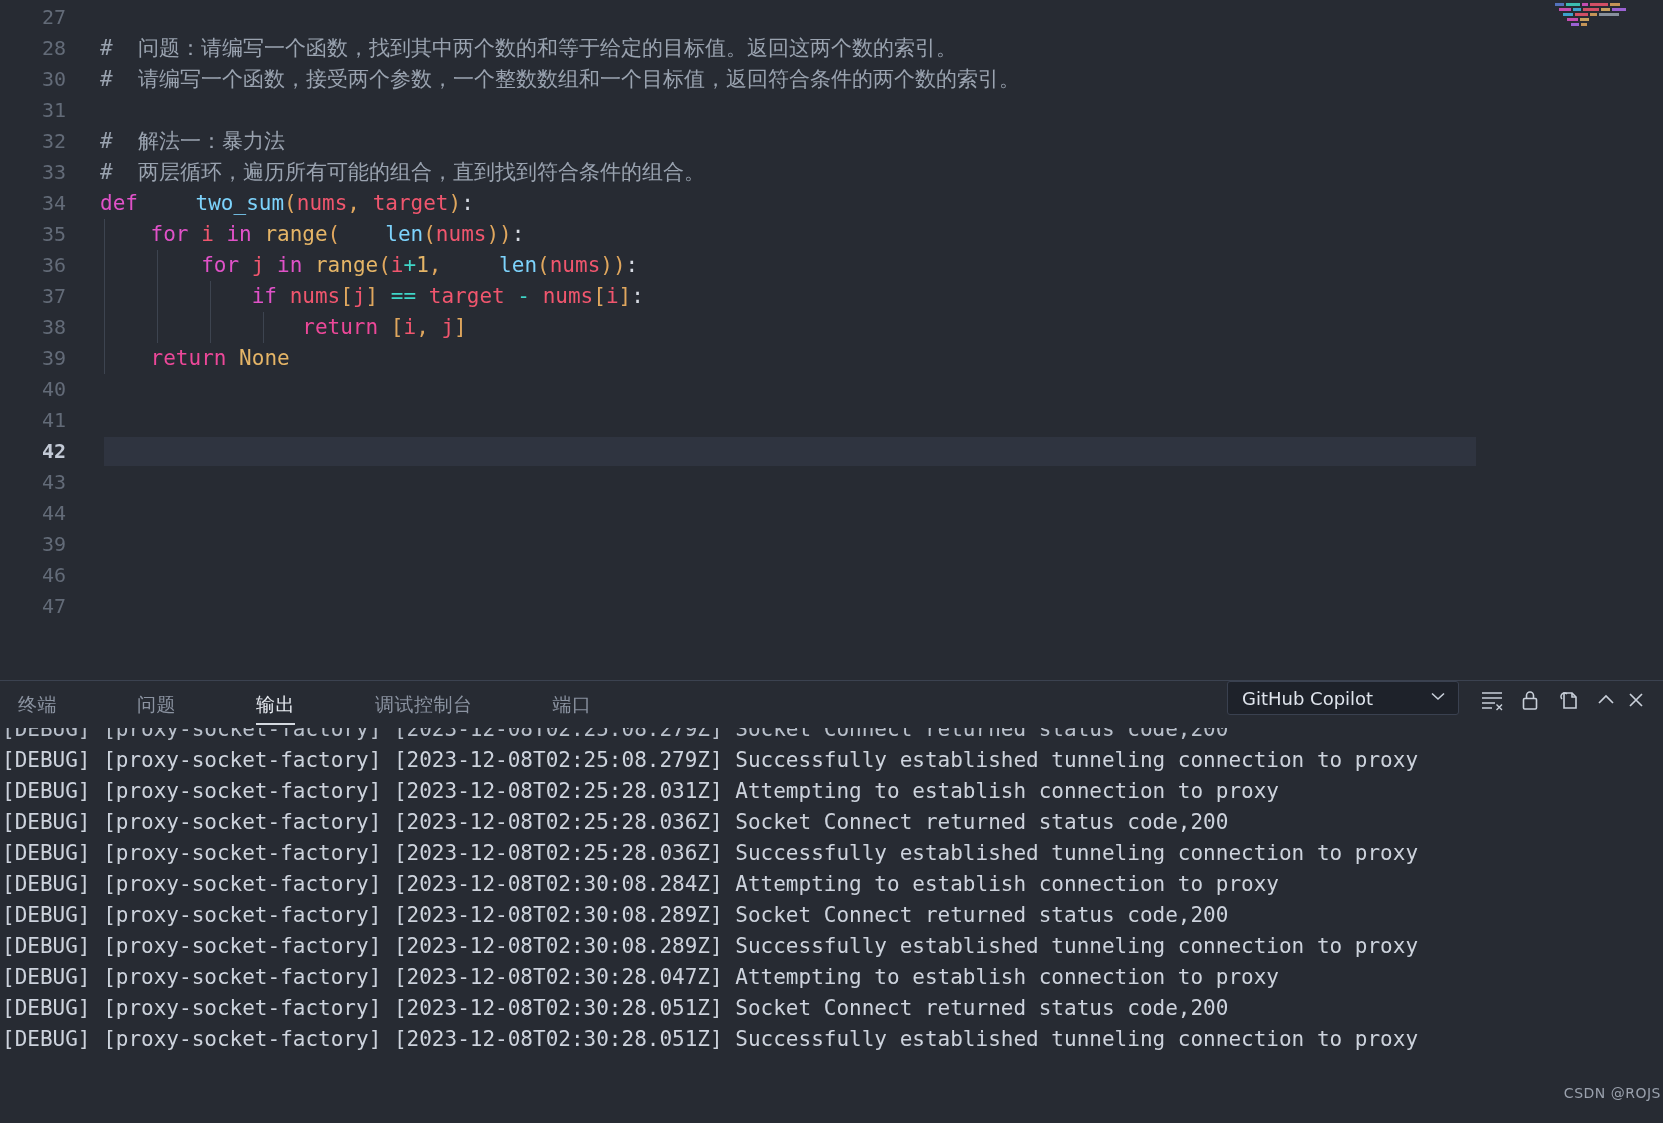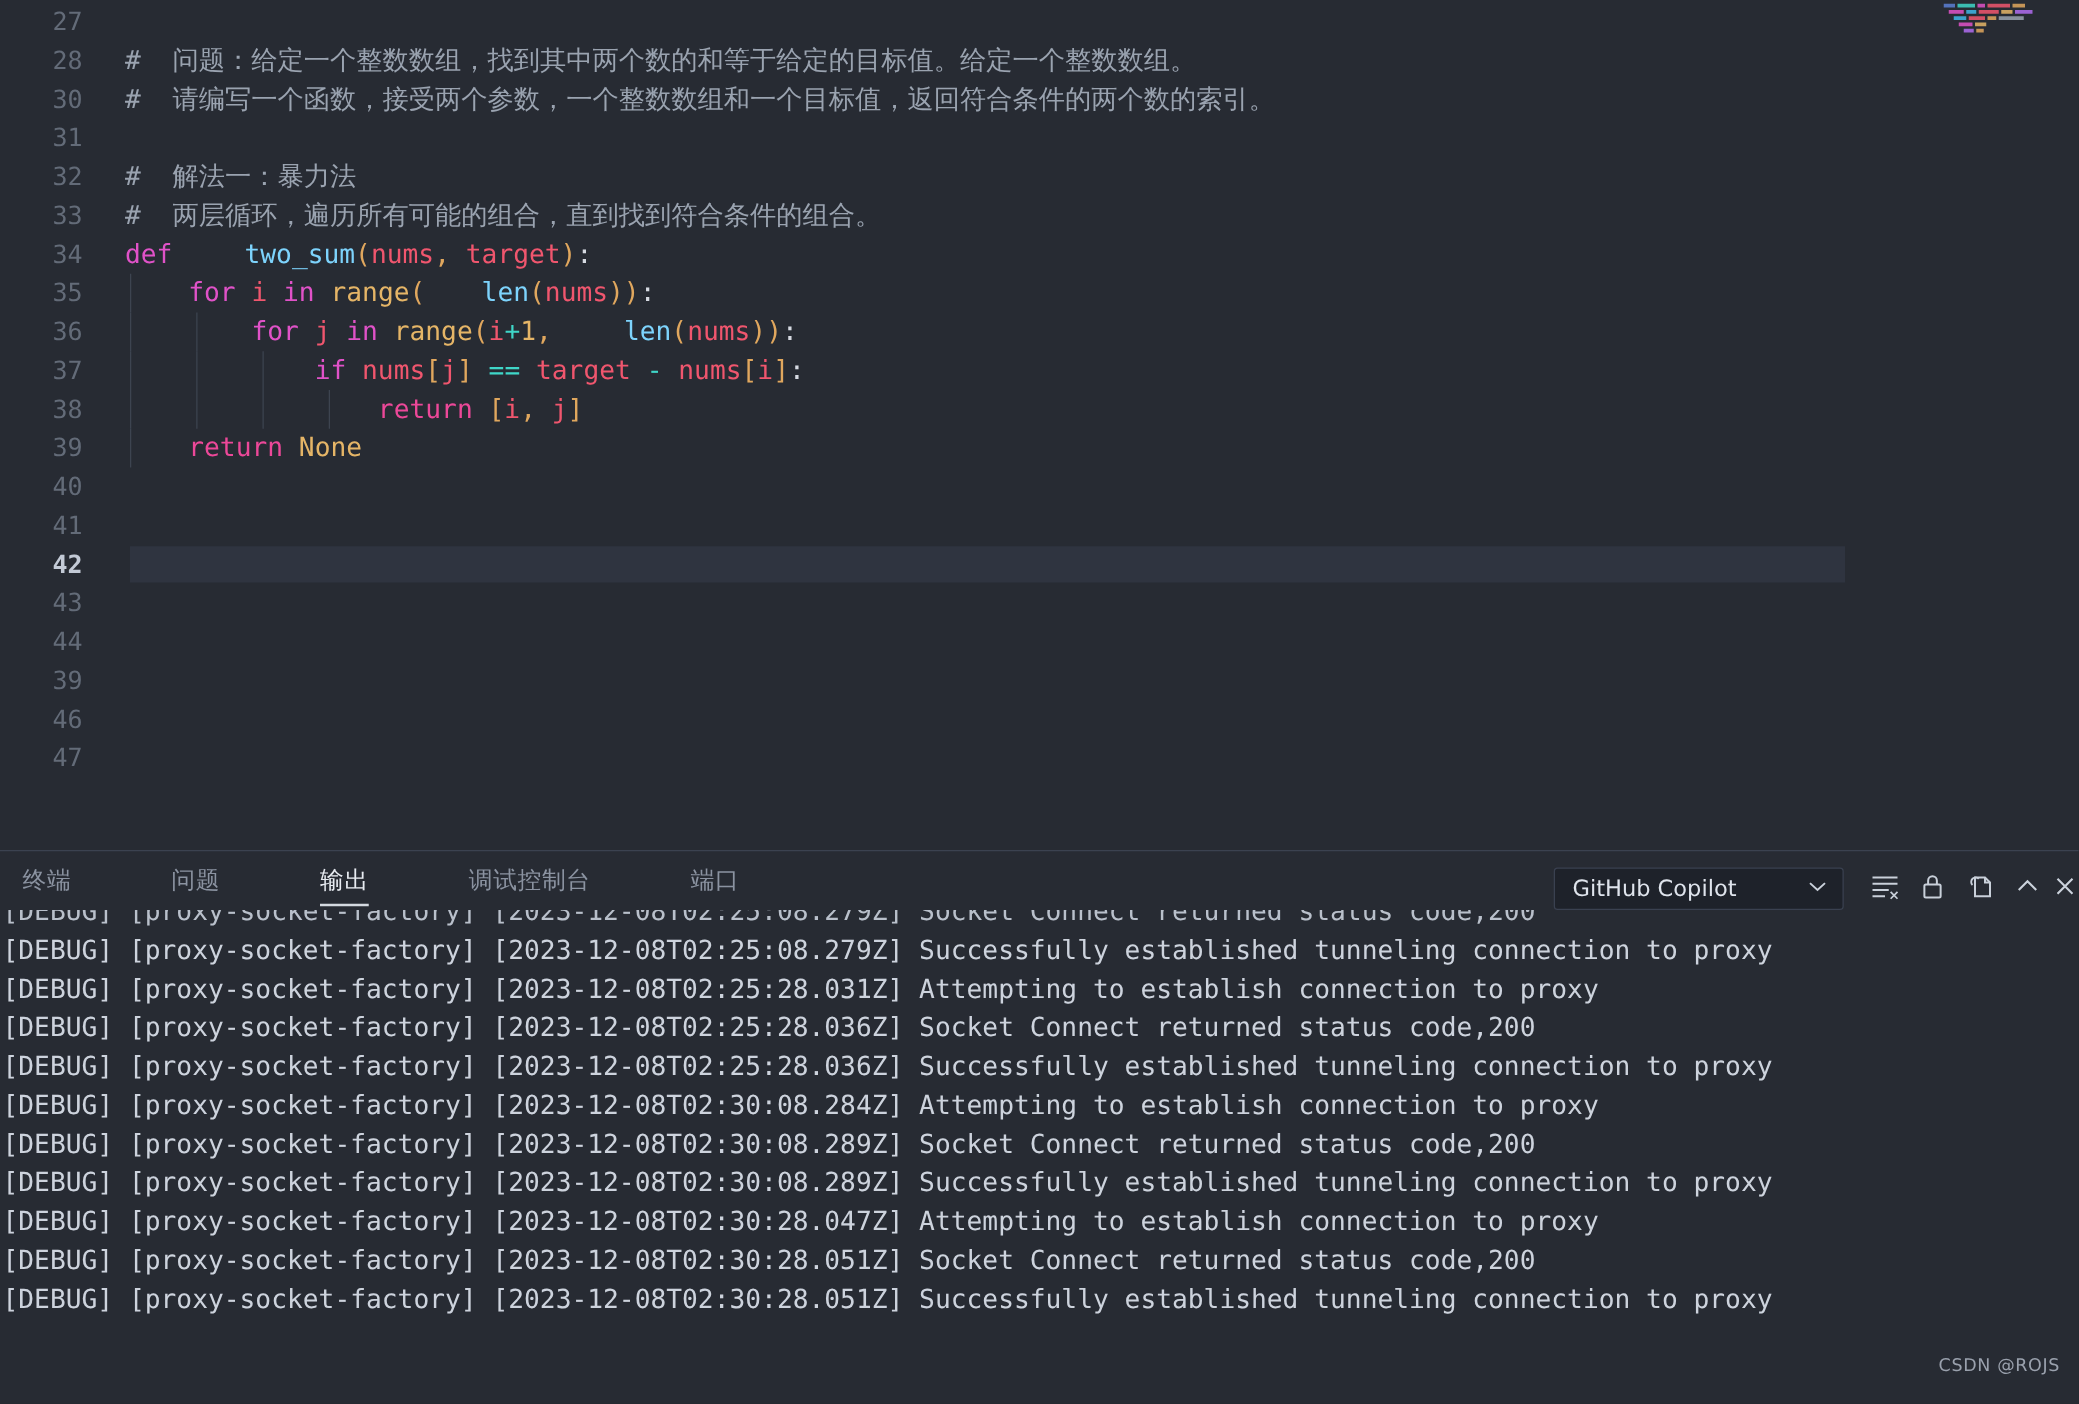--- a/index.html
+++ b/index.html
@@ -147,23 +147,23 @@
     bottom: 3px;
     height: 2px;
     background: #d4d9e0;
   }
   .panel-actions {
     position: absolute;
     right: 0;
     top: 0;
     height: 47px;
     display: flex;
-    align-items: flex-end;
+    align-items: flex-start;
     gap: 0px;
-    padding-right: 0px;
+    padding-right: 16px;
   }
   .src-select {
     width: 232px;
     height: 34px;
     background: #1e222a;
     border: 1px solid #3a4150;
     border-radius: 3px;
     display: flex;
     align-items: center;
     justify-content: space-between;
@@ -201,21 +201,21 @@
     font-family: "DejaVu Sans Mono", monospace;
     color: #cdd3dd;
   }
   .log-line:first-child {
     color: #b9c0cb;
   }
   .log-shift { margin-top: -14px; }
 
   .watermark {
     position: absolute;
-    right: 15px;
+    right: 2px;
     bottom: 22px;
     font-family: "DejaVu Sans", sans-serif;
     font-size: 14px;
     color: #9aa1ad;
     letter-spacing: .5px;
     pointer-events: none;
   }
 </style>
 </head>
 <body>
@@ -240,21 +240,21 @@
       <rect x="41" y="13" width="7" height="3" fill="#e0a75e"></rect>
       <rect x="50" y="13" width="20" height="3" fill="#9aa3b0"></rect>
       <rect x="18" y="18" width="11" height="3" fill="#e052c8"></rect>
       <rect x="31" y="18" width="9" height="3" fill="#e5b567"></rect>
       <rect x="22" y="23" width="8" height="3" fill="#b06cf0"></rect>
       <rect x="32" y="23" width="6" height="3" fill="#e0a75e"></rect>
     </svg>
 
     <div class="code-lines">
         <div class="line"><span class="ln">27</span><span class="txt"></span></div>
-        <div class="line"><span class="ln">28</span><span class="txt"><span class="c-comment">#  问题：给定一个整数数组，找到其中两个数的和等于给定的目标值。给定一个整数数组。</span></span></div>
+        <div class="line"><span class="ln">28</span><span class="txt"><span class="c-comment">#  问题：请编写一个函数，找到其中两个数的和等于给定的目标值。返回这两个数的索引。</span></span></div>
         <div class="line"><span class="ln">30</span><span class="txt"><span class="c-comment">#  请编写一个函数，接受两个参数，一个整数数组和一个目标值，返回符合条件的两个数的索引。</span></span></div>
         <div class="line"><span class="ln">31</span><span class="txt"></span></div>
         <div class="line"><span class="ln">32</span><span class="txt"><span class="c-comment">#  解法一：暴力法</span></span></div>
         <div class="line"><span class="ln">33</span><span class="txt"><span class="c-comment">#  两层循环，遍历所有可能的组合，直到找到符合条件的组合。</span></span></div>
         <div class="line"><span class="ln">34</span><span class="txt"><span class="c-kw">def </span><span class="c-fn">two_sum</span><span class="c-punct">(</span><span class="c-var">nums</span><span class="c-punct">, </span><span class="c-var">target</span><span class="c-punct">)</span><span class="c-plain">:</span></span></div>
         <div class="line"><span class="ln">35</span><div class="guide" style="left: 104px;"></div><span class="txt"><span class="c-plain">    </span><span class="c-kw">for </span><span class="c-var">i </span><span class="c-kw">in </span><span class="c-builtin">range</span><span class="c-punct">(</span><span class="c-fn">len</span><span class="c-punct">(</span><span class="c-var">nums</span><span class="c-punct">))</span><span class="c-plain">:</span></span></div>
         <div class="line"><span class="ln">36</span><div class="guide" style="left: 104px;"></div><div class="guide" style="left: 157px;"></div><span class="txt"><span class="c-plain">        </span><span class="c-kw">for </span><span class="c-var">j </span><span class="c-kw">in </span><span class="c-builtin">range</span><span class="c-punct">(</span><span class="c-var">i</span><span class="c-op">+</span><span class="c-none">1</span><span class="c-punct">, </span><span class="c-fn">len</span><span class="c-punct">(</span><span class="c-var">nums</span><span class="c-punct">))</span><span class="c-plain">:</span></span></div>
         <div class="line"><span class="ln">37</span><div class="guide" style="left: 104px;"></div><div class="guide" style="left: 157px;"></div><div class="guide" style="left: 210px;"></div><span class="txt"><span class="c-plain">            </span><span class="c-kw">if </span><span class="c-var">nums</span><span class="c-punct">[</span><span class="c-var">j</span><span class="c-punct">]</span><span class="c-plain"> </span><span class="c-op">==</span><span class="c-plain"> </span><span class="c-var">target</span><span class="c-plain"> </span><span class="c-op">-</span><span class="c-plain"> </span><span class="c-var">nums</span><span class="c-punct">[</span><span class="c-var">i</span><span class="c-punct">]</span><span class="c-plain">:</span></span></div>
         <div class="line"><span class="ln">38</span><div class="guide" style="left: 104px;"></div><div class="guide" style="left: 157px;"></div><div class="guide" style="left: 210px;"></div><div class="guide" style="left: 263px;"></div><span class="txt"><span class="c-plain">                </span><span class="c-kw2">return </span><span class="c-punct">[</span><span class="c-var">i</span><span class="c-punct">, </span><span class="c-var">j</span><span class="c-punct">]</span></span></div>
         <div class="line"><span class="ln">39</span><div class="guide" style="left: 104px;"></div><span class="txt"><span class="c-plain">    </span><span class="c-kw2">return </span><span class="c-none">None</span></span></div>

